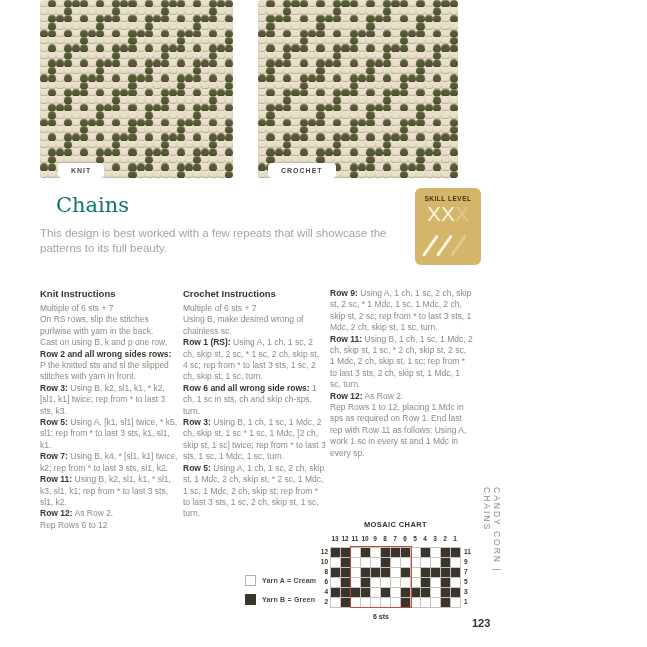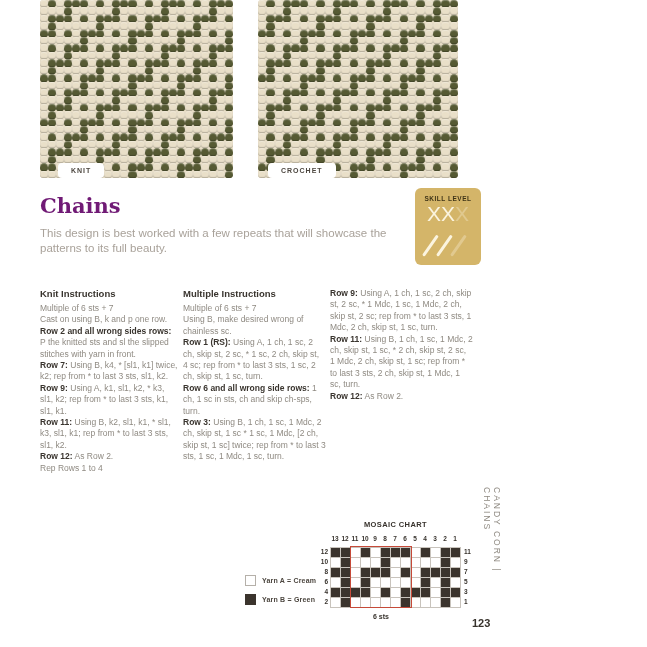--- a/index.html
+++ b/index.html
@@ -15,22 +15,22 @@
   #photo-crochet { left:258px; width:200px; }
   .stitch { border-radius:48% 48% 38% 38% / 62% 62% 42% 42%;
             box-shadow:inset 0 -1px 1px rgba(0,0,0,.22), inset 0 1px 1px rgba(255,255,255,.28); }
   .photo-label { position:absolute; bottom:0; background:#ffffff; border-radius:4px;
                  font-size:7px; font-weight:bold; letter-spacing:1px; color:#4c463f;
                  padding:4px 13px 4px 13px; z-index:3; }
   #photo-knit .photo-label { left:18px; }
   #photo-crochet .photo-label { left:10px; }
 
   
-  #page-title { left:40px; top:193px; font-family:"DejaVu Serif", serif; font-weight:bold;
-                font-size:21px; color:#701a75; }
+  #page-title { left:56px; top:193px; font-family:"DejaVu Serif", serif; font-weight:normal;
+                font-size:21px; color:#0f766e; }
   #page-subtitle { left:40px; top:226px; width:358px; font-size:11.5px; line-height:15px;
                    color:#a9a29a; }
 
   
   #skill-badge { left:415px; top:188px; width:66px; height:77px; border-radius:6px;
                  background:#d4b569; text-align:center; overflow:hidden; }
   #skill-label { margin-top:7px; font-size:6.5px; font-weight:bold; letter-spacing:.5px; color:#3f3417; }
   #skill-marks { margin-top:1px; font-size:21px; line-height:22px; color:#fbf4df; letter-spacing:0px; }
   #skill-marks .dim { opacity:.32; }
   .needle { position:absolute; width:2.5px; height:25px; border-radius:2px; background:#fbf4df;
@@ -1243,44 +1243,48 @@
   <div id="skill-marks"><span>XX</span><span class="dim">X</span></div>
   <span class="needle n1"></span>
   <span class="needle n2"></span>
   <span class="needle n3"></span>
 </div>
 
 <div id="col-knit" class="col">
   <h3>Knit Instructions</h3>
   <div>
       <p class="para">Multiple of 6 sts + 7</p>
+      <p class="para">On RS rows, slip the stitches purlwise with yarn in the back.</p>
       <p class="para">Cast on using B, k and p one row.</p>
       <p class="para"><b>Row 2 and all wrong sides rows:</b> P the knitted sts and sl the slipped stitches with yarn in front.</p>
+      <p class="para"><b>Row 3:</b> Using B, k2, sl1, k1, * k2, [sl1, k1] twice; rep from * to last 3 sts, k3.</p>
+      <p class="para"><b>Row 5:</b> Using A, [k1, sl1] twice, * k5, sl1; rep from * to last 3 sts, k1, sl1, k1.</p>
       <p class="para"><b>Row 7:</b> Using B, k4, * [sl1, k1] twice, k2; rep from * to last 3 sts, sl1, k2.</p>
-      <p class="para"><b>Row 9:</b> Using A, k1, sl1, k2, * k3, sl1, k2; rep from * to last 3 sts, k1, sl1, k1.</p>
       <p class="para"><b>Row 11:</b> Using B, k2, sl1, k1, * sl1, k3, sl1, k1; rep from * to last 3 sts, sl1, k2.</p>
       <p class="para"><b>Row 12:</b> As Row 2.</p>
-      <p class="para">Rep Rows 1 to 4</p>
+      <p class="para">Rep Rows 6 to 12</p>
     </div>
 </div>
 <div id="col-crochet" class="col">
-  <h3>Multiple Instructions</h3>
+  <h3>Crochet Instructions</h3>
   <div>
       <p class="para">Multiple of 6 sts + 7</p>
       <p class="para">Using B, make desired wrong of chainless sc.</p>
       <p class="para"><b>Row 1 (RS):</b> Using A, 1 ch, 1 sc, 2 ch, skip st, 2 sc, * 1 sc, 2 ch, skip st, 4 sc; rep from * to last 3 sts, 1 sc, 2 ch, skip st, 1 sc, turn.</p>
       <p class="para"><b>Row 6 and all wrong side rows:</b> 1 ch, 1 sc in sts, ch and skip ch-sps, turn.</p>
       <p class="para"><b>Row 3:</b> Using B, 1 ch, 1 sc, 1 Mdc, 2 ch, skip st, 1 sc * 1 sc, 1 Mdc, [2 ch, skip st, 1 sc] twice; rep from * to last 3 sts, 1 sc, 1 Mdc, 1 sc, turn.</p>
+      <p class="para"><b>Row 5:</b> Using A, 1 ch, 1 sc, 2 ch, skip st, 1 Mdc, 2 ch, skip st, * 2 sc, 1 Mdc, 1 sc, 1 Mdc, 2 ch, skip st; rep from * to last 3 sts, 1 sc, 2 ch, skip st, 1 sc, turn.</p>
     </div>
 </div>
 <div id="col-crochet2" class="col">
   <div>
       <p class="para"><b>Row 9:</b> Using A, 1 ch, 1 sc, 2 ch, skip st, 2 sc, * 1 Mdc, 1 sc, 1 Mdc, 2 ch, skip st, 2 sc; rep from * to last 3 sts, 1 Mdc, 2 ch, skip st, 1 sc, turn.</p>
       <p class="para"><b>Row 11:</b> Using B, 1 ch, 1 sc, 1 Mdc, 2 ch, skip st, 1 sc, * 2 ch, skip st, 2 sc, 1 Mdc, 2 ch, skip st, 1 sc; rep from * to last 3 sts, 2 ch, skip st, 1 Mdc, 1 sc, turn.</p>
       <p class="para"><b>Row 12:</b> As Row 2.</p>
+      <p class="para">Rep Rows 1 to 12, placing 1 Mdc in sps as required on Row 1. End last rep with Row 11 as follows: Using A, work 1 sc in every st and 1 Mdc in every sp.</p>
     </div>
 </div>
 
 <div id="chart-title" class="abs">MOSAIC CHART</div>
 <div id="chart-cols" class="abs">
     <span>13</span>
     <span>12</span>
     <span>11</span>
     <span>10</span>
     <span>9</span>

